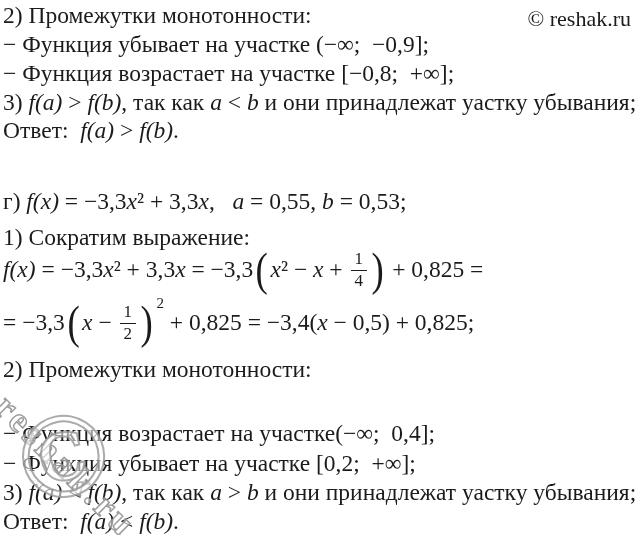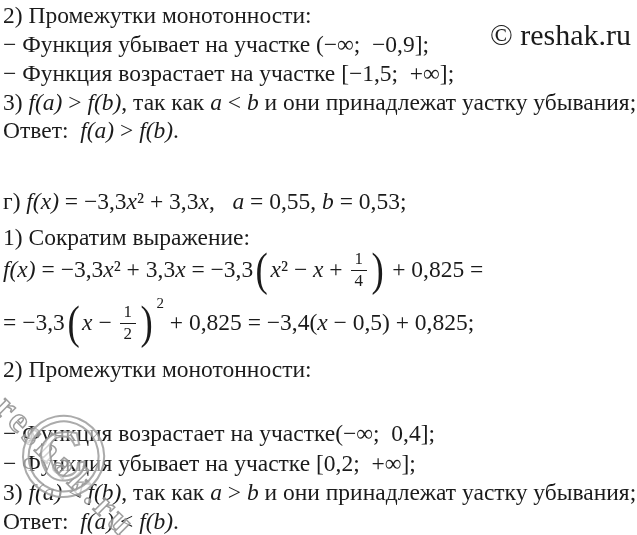--- a/index.html
+++ b/index.html
@@ -20,24 +20,24 @@
     left: 3px;
     white-space: pre;
     font-size: 23.5px;
     line-height: 1.15;
     z-index: 1;
   }
   .line span { white-space: pre; }
   .it { font-style: italic; }
   .copyright-top {
     position: absolute;
-    top: 18px;
+    top: 6px;
     right: 6px;
     left: auto;
-    font-size: 30px;
+    font-size: 22px;
     z-index: 1;
   }
   
   .formula {
     display: flex;
     align-items: center;
     z-index: 1;
   }
   .tgroup { display: inline-block; }
   .bigparen {
@@ -96,21 +96,21 @@
     font-family: "DejaVu Serif", serif;
   }
 </style>
 </head>
 <body>
 
 <div class="line copyright-top">© reshak.ru</div>
 
 <div class="line" style="top:2px">2) Промежутки монотонности:</div>
 <div class="line" style="top:31px">− Функция убывает на участке (−∞;  −0,9];</div>
-<div class="line" style="top:60px">− Функция возрастает на участке [−1,5;  +∞];</div>
+<div class="line" style="top:60px">− Функция возрастает на участке [−0,8;  +∞];</div>
 <div class="line" style="top:89px"><span>3) </span><span class="it">f(a)</span><span> &gt; </span><span class="it">f(b)</span><span>, так как </span><span class="it">a</span><span> &lt; </span><span class="it">b</span><span> и они принадлежат уастку убывания;</span></div>
 <div class="line" style="top:117px"><span>Ответ:  </span><span class="it">f(a)</span><span> &gt; </span><span class="it">f(b)</span><span>.</span></div>
 
 <div class="line" style="top:188px"><span>г) </span><span class="it">f(x)</span><span> = −3,3</span><span class="it">x</span><span>² + 3,3</span><span class="it">x</span><span>,   </span><span class="it">a</span><span> = 0,55, </span><span class="it">b</span><span> = 0,53;</span></div>
 <div class="line" style="top:224px">1) Сократим выражение:</div>
 
 <div class="line formula" style="top:244px;height:52px"><span class="tgroup"><span class="it">f(x)</span><span> = −3,3</span><span class="it">x</span><span>² + 3,3</span><span class="it">x</span><span> = −3,3</span></span><span class="bigparen">(</span><span class="tgroup"><span class="it">x</span><span>² − </span><span class="it">x</span><span> + </span></span><span class="frac"><span class="num">1</span><span class="den">4</span></span><span class="bigparen">)</span><span class="tgroup"><span> + 0,825 =</span></span></div>
 
 <div class="line formula" style="top:294px;height:58px"><span class="tgroup"><span>= −3,3</span></span><span class="bigparen">(</span><span class="tgroup"><span class="it">x</span><span> − </span></span><span class="frac"><span class="num">1</span><span class="den">2</span></span><span class="bigparen">)</span><span class="exp">2</span><span class="tgroup"><span> + 0,825 = −3,4(</span><span class="it">x</span><span> − 0,5) + 0,825;</span></span></div>
 

